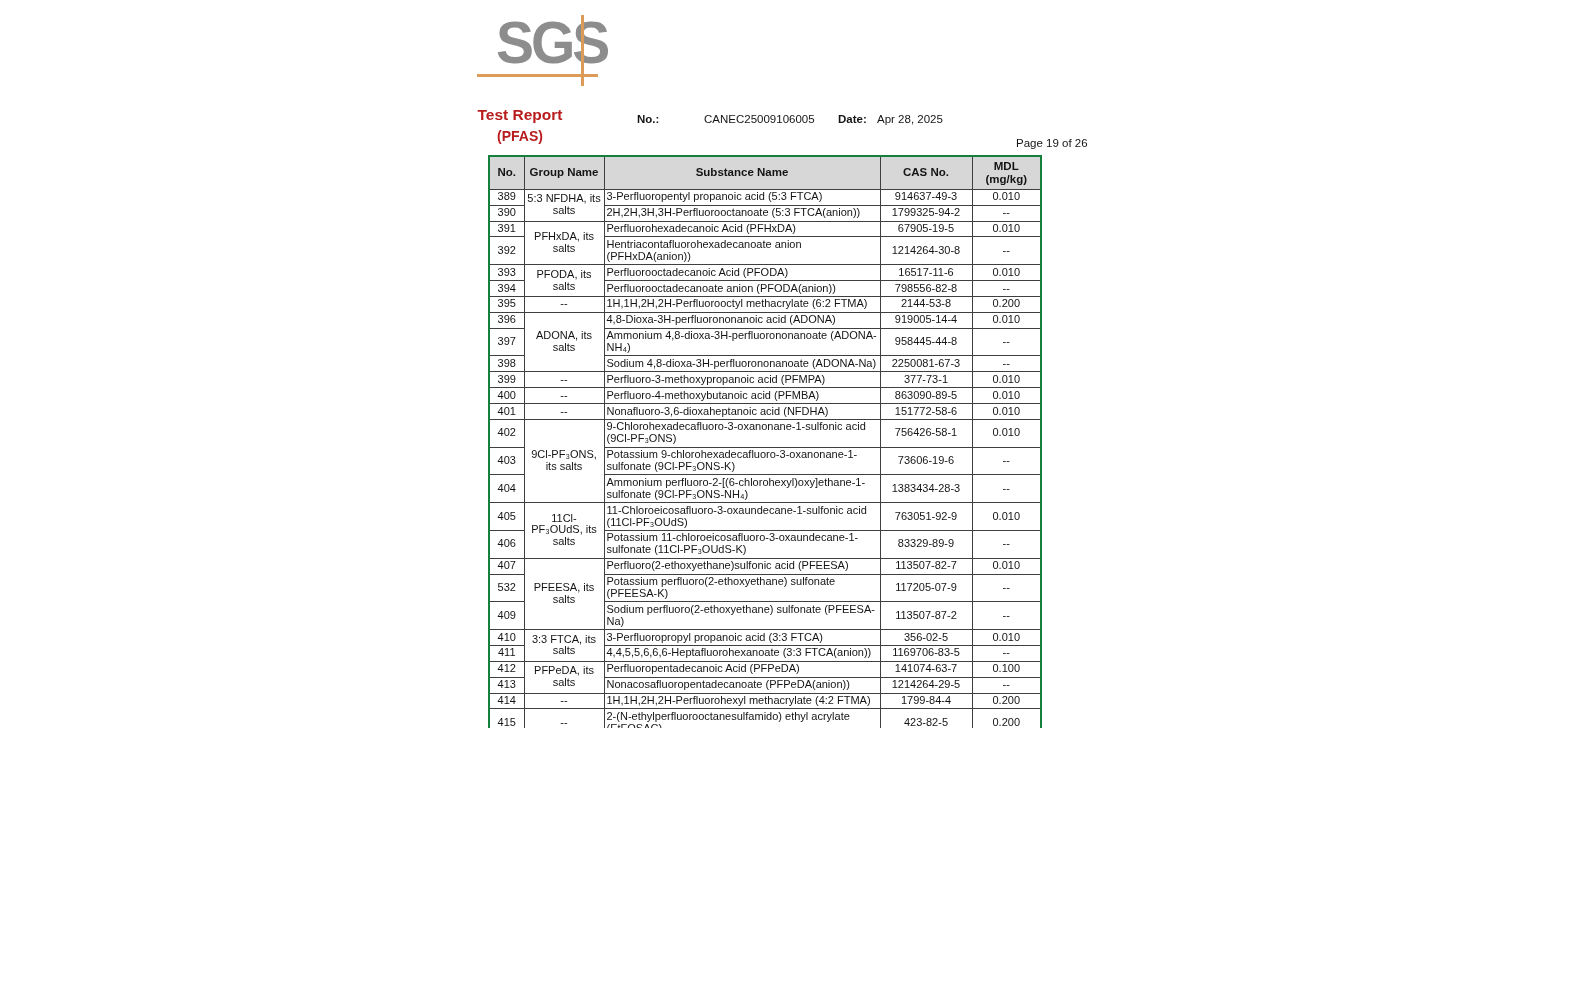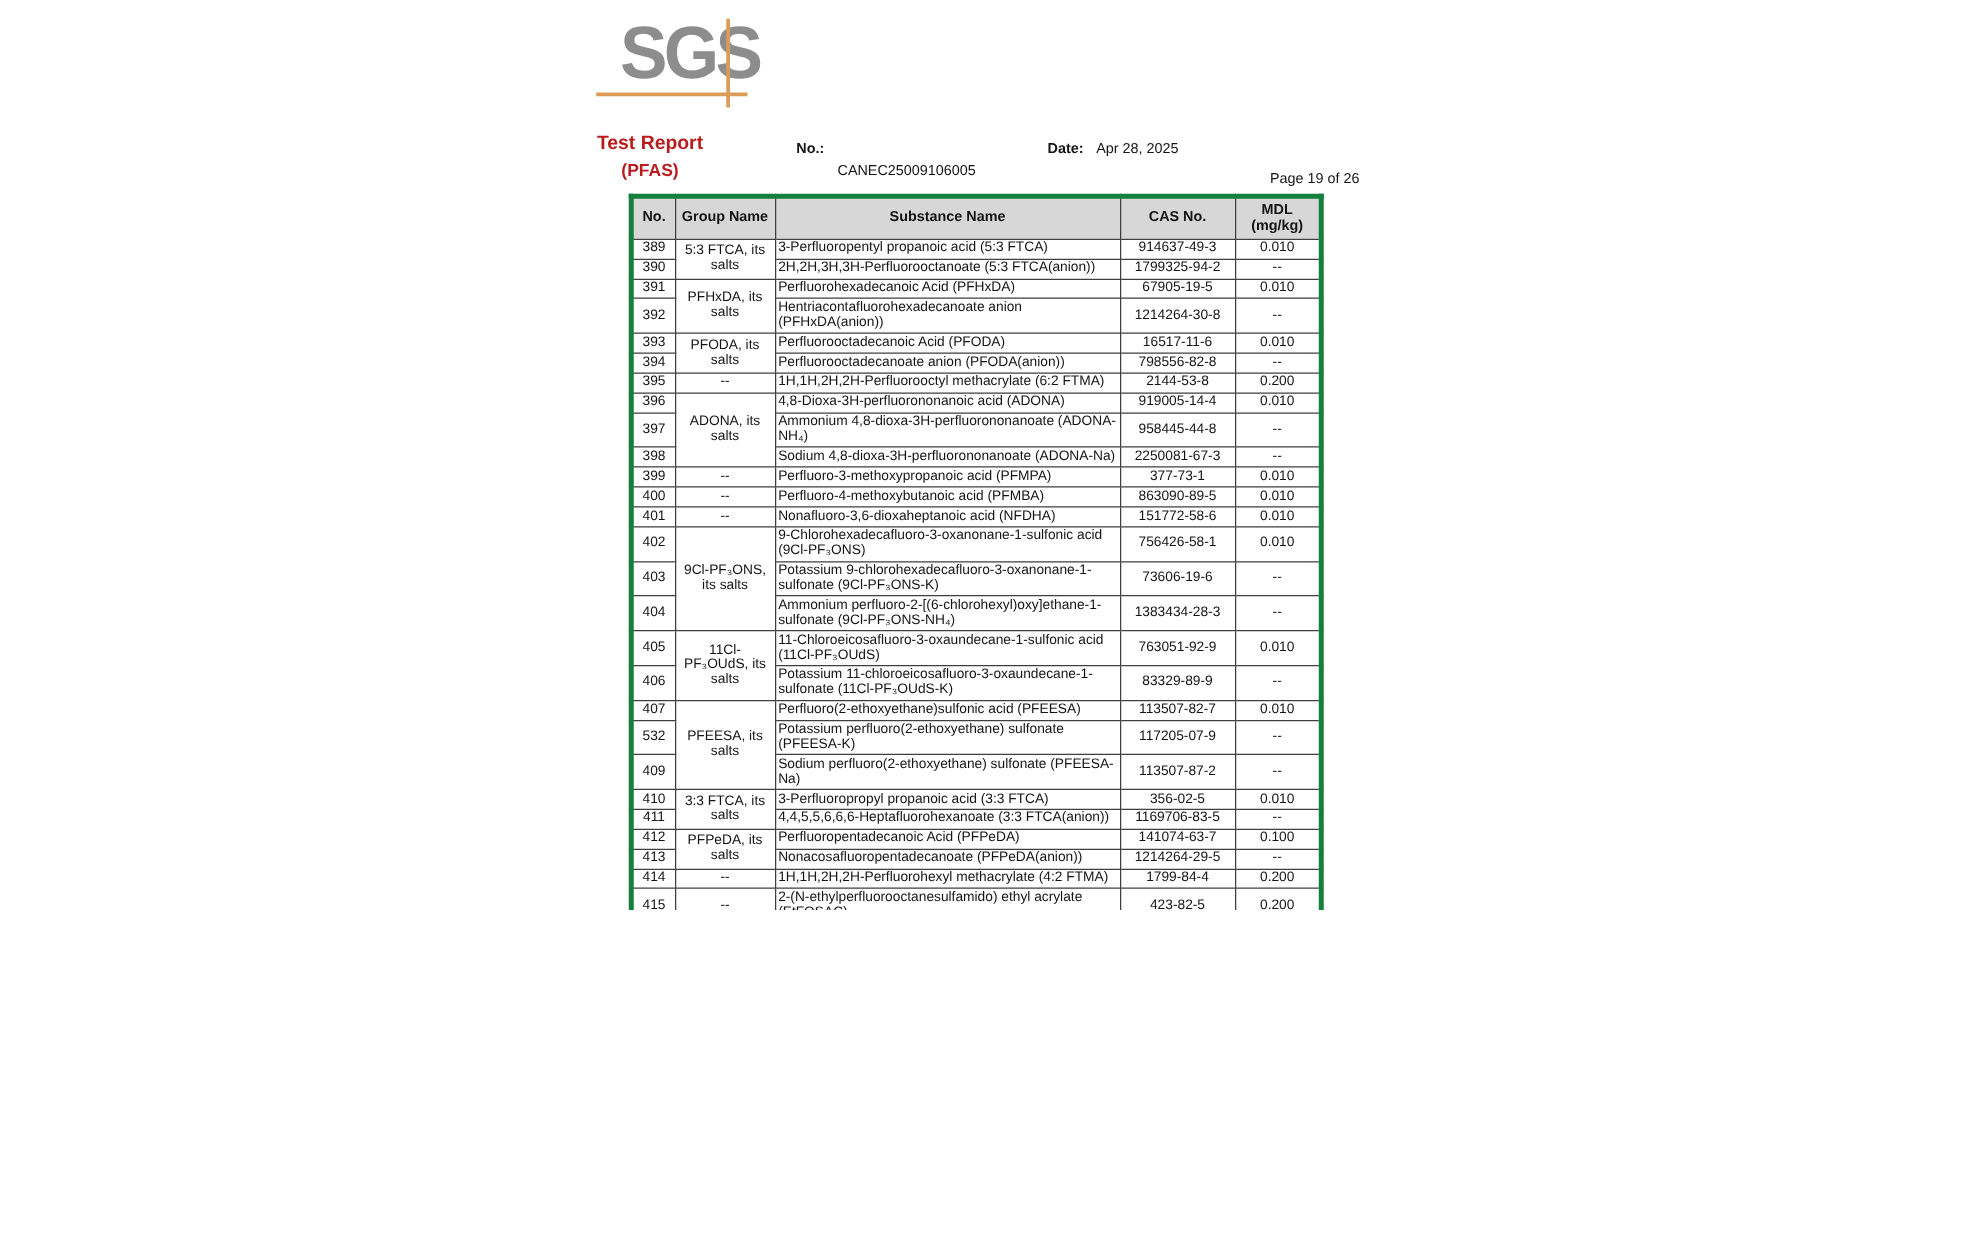--- a/index.html
+++ b/index.html
@@ -12,27 +12,27 @@
   .logo-vline{position:absolute;left:581px;top:15px;width:3px;height:71px;background:#dc9c58;}
   .logo-hline{position:absolute;left:477px;top:74px;width:121px;height:3px;background:#dc9c58;}
 
   .title-block{position:absolute;left:470px;top:106px;width:100px;text-align:center;font-weight:bold;color:#b91c1c;}
   .title-line1{font-size:15.5px;}
   .title-line2{font-size:14px;margin-top:4px;}
 
   .meta{position:absolute;top:113px;left:0;width:1587px;font-size:11.5px;color:#151515;}
   .meta span{position:absolute;white-space:nowrap;}
   .meta .lbl{font-weight:bold;}
-  .m-no-l{left:637px;} .m-no-v{left:670px;margin-top:18px;}
+  .m-no-l{left:637px;} .m-no-v{left:704px;}
   .m-dt-l{left:838px;} .m-dt-v{left:877px;}
   .m-pg{left:1016px;margin-top:24px;}
 
   
-  table.report{position:absolute;left:503px;top:155px;width:552px;border-collapse:collapse;
-               table-layout:fixed;font-size:11px;color:#141414;border:4px solid #15803d;}
+  table.report{position:absolute;left:488px;top:155px;width:552px;border-collapse:collapse;
+               table-layout:fixed;font-size:11px;color:#141414;border:2px solid #15803d;}
   table.report th, table.report td{border:1px solid #3f3f3f;vertical-align:middle;}
   table.report th{background:#d7d7d7;font-weight:bold;font-size:11.5px;line-height:1.12;
                   padding:3px 2px;white-space:pre-line;text-align:center;}
   table.report td{padding:1.5px 2px;line-height:1.08;}
   td.c{text-align:center;}
   td.col-sub{text-align:left;padding-left:4px;padding-right:2px;}
 
   
   .scan-band{position:absolute;left:487px;top:843px;width:32px;height:114px;background:#dededb;}
   .company-lines{position:absolute;left:496px;top:925px;width:142px;font-size:6.7px;line-height:11.5px;
@@ -91,21 +91,21 @@
         <th>Group Name</th>
         <th>Substance Name</th>
         <th>CAS No.</th>
         <th>MDL
 (mg/kg)</th>
       </tr>
     </thead>
     <tbody>
         <tr>
           <td class="c col-no">389</td>
-          <td class="c col-group" rowspan="2">5:3 FTCA, its salts</td>
+          <td class="c col-group" rowspan="2">5:3 NFDHA, its salts</td>
           <td class="col-sub">3-Perfluoropentyl propanoic acid (5:3 FTCA)</td>
           <td class="c col-cas">914637-49-3</td>
           <td class="c col-mdl">0.010</td>
         </tr>
         <tr>
           <td class="c col-no">390</td>
           <td class="col-sub">2H,2H,3H,3H-Perfluorooctanoate (5:3 FTCA(anion))</td>
           <td class="c col-cas">1799325-94-2</td>
           <td class="c col-mdl">--</td>
         </tr>

